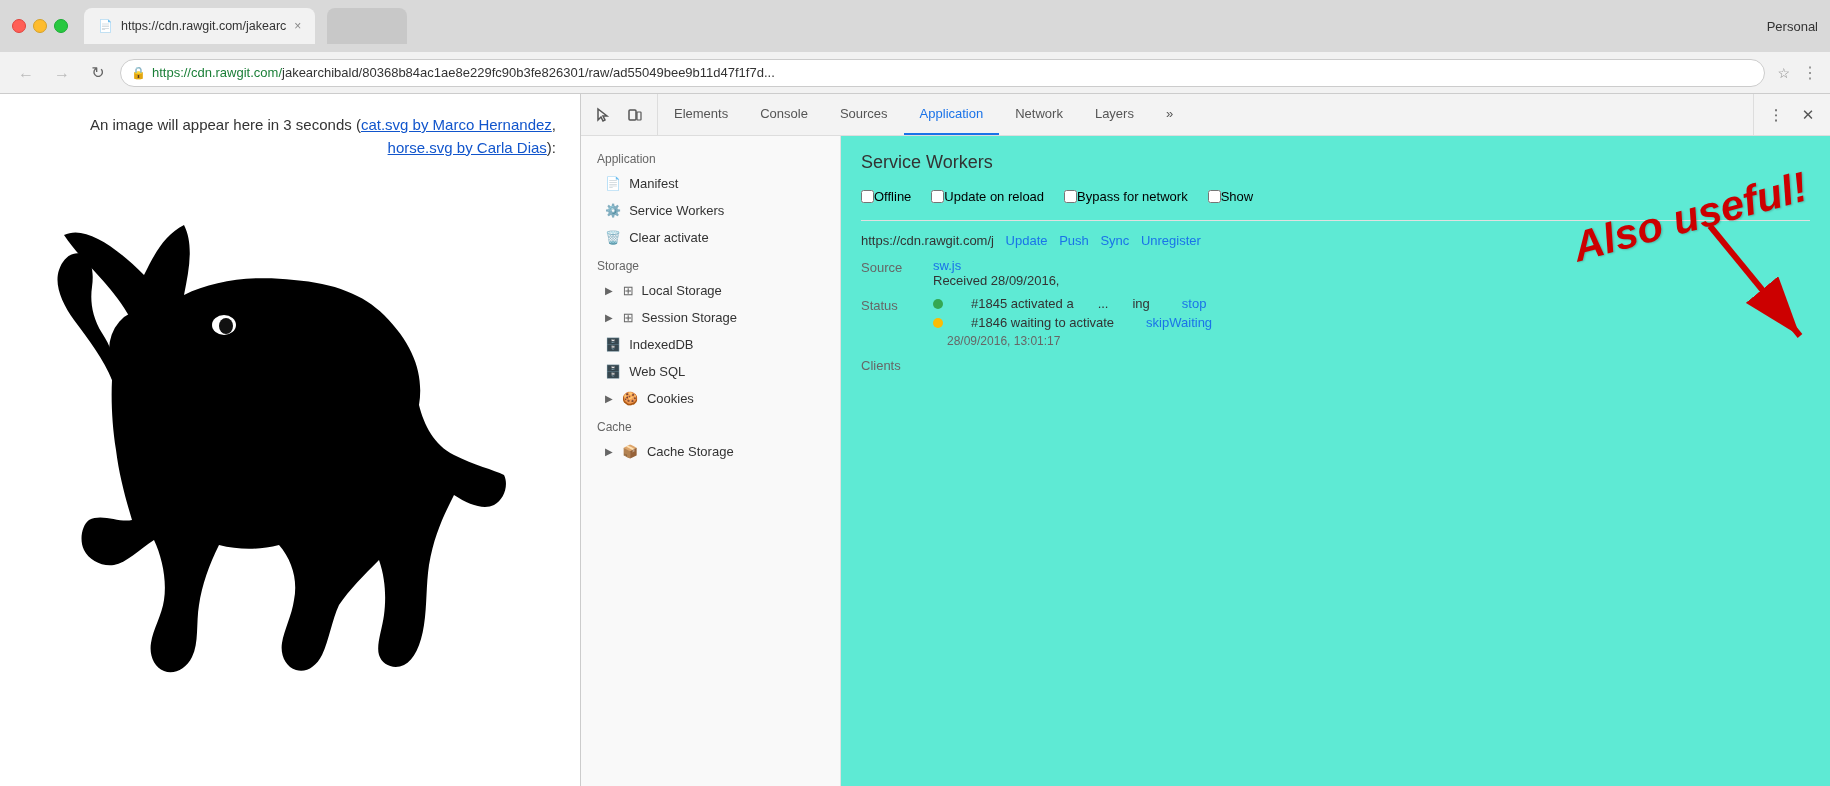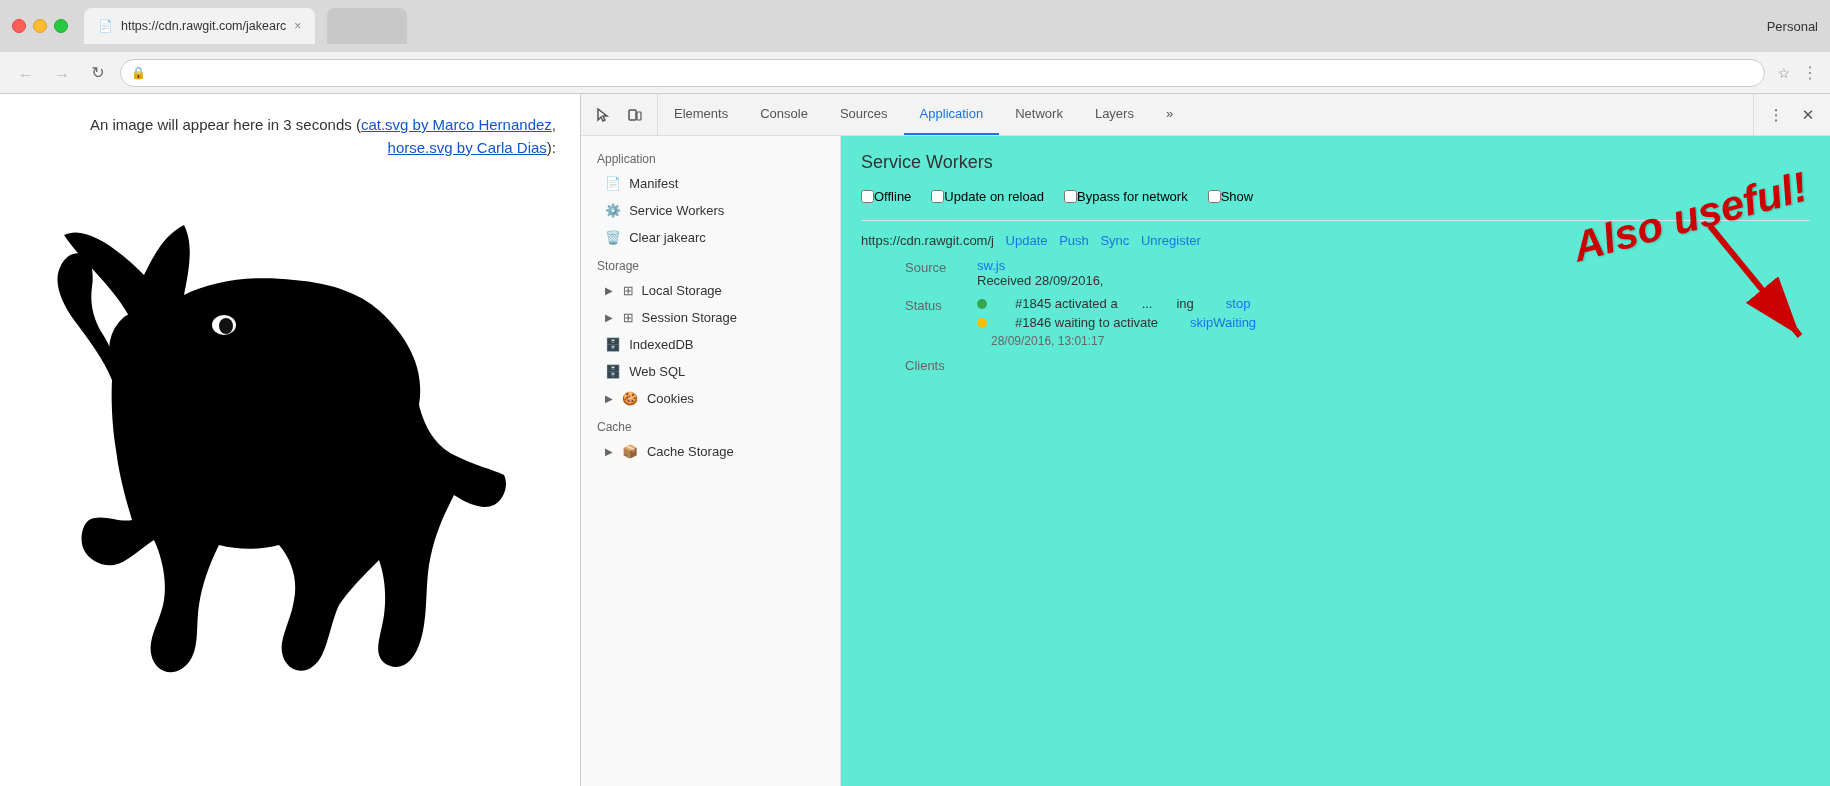--- a/index.html
+++ b/index.html
@@ -73,21 +73,21 @@
     .panel-title { font-size: 18px; font-weight: 400; color: #333; margin-bottom: 16px; }
 
     .sw-options { display: flex; align-items: center; gap: 20px; margin-bottom: 16px; font-size: 13px; }
     .sw-checkbox { display: flex; align-items: center; }
     .sw-checkbox input { margin: 0; }
 
     .sw-entry { border-top: 1px solid #e0e0e0; padding-top: 12px; margin-top: 4px; }
     .sw-entry-url { font-size: 13px; font-weight: 500; color: #333; margin-bottom: 10px; }
     .sw-entry-url a { color: #1a73e8; text-decoration: none; }
     .sw-row { display: flex; align-items: flex-start; gap: 12px; margin-bottom: 8px; font-size: 13px; }
-    .sw-label { color: #666; width: 60px; flex-shrink: 0; padding-top: 2px; margin-left: 44px; }
+    .sw-label { color: #666; width: 60px; flex-shrink: 0; padding-top: 2px; }
     .sw-value { color: #333; flex: 1; }
     .sw-link { color: #1a73e8; text-decoration: none; cursor: pointer; margin-left: 8px; }
     .status-dot { width: 10px; height: 10px; border-radius: 50%; display: inline-block; margin-right: 4px; flex-shrink: 0; margin-top: 3px; }
     .status-dot.green { background: #34a853; }
     .status-dot.yellow { background: #fbbc04; }
     .status-line { display: flex; align-items: flex-start; margin-bottom: 4px; gap: 24px; }
 
     
     .annotation-overlay { position: absolute; top: 60px; right: 20px; pointer-events: none; }
     .annotation-text { color: #cc0000; font-size: 42px; font-weight: 900; font-style: italic; transform: rotate(-15deg); display: inline-block; line-height: 1; font-family: Arial, sans-serif; text-shadow: 1px 1px 2px rgba(0,0,0,0.2); }
@@ -114,20 +114,23 @@
     <div class="tab-empty"></div>
     <span class="personal-label">Personal</span>
   </div>
 
   <div class="nav-bar">
     <div class="nav-btn disabled">←</div>
     <div class="nav-btn disabled">→</div>
     <div class="nav-btn">↻</div>
     <div class="address-bar">
       <span class="lock-icon">🔒</span>
+      <span class="address-url">
+        <span class="url-green">https://cdn.rawgit.com/</span><span class="url-gray">jakearchibald/80368b84ac1ae8e229fc90b3fe826301/raw/ad55049bee9b11d47f1f7d...</span>
+      </span>
     </div>
     <span class="star-btn">☆</span>
     <span class="menu-btn">⋮</span>
   </div>
 
   <div class="main-area">
 
     <div class="page-content">
       <p class="page-text">
         <span>An image will appear here in 3 seconds (</span><a class="page-link">cat.svg by Marco Hernandez</a><span>, </span><a class="page-link">horse.svg by Carla Dias</a><span>):</span>
@@ -249,21 +252,21 @@
           <div class="sidebar-item">
             <span class="item-icon">📄</span>
             <span class="item-label">Manifest</span>
           </div>
           <div class="sidebar-item">
             <span class="item-icon">⚙️</span>
             <span class="item-label">Service Workers</span>
           </div>
           <div class="sidebar-item">
             <span class="item-icon">🗑️</span>
-            <span class="item-label">Clear jakearc</span>
+            <span class="item-label">Clear activate</span>
           </div>
 
           <div class="sidebar-section-label">Storage</div>
           <div class="sidebar-item">
             <span class="item-arrow">▶</span>
             <span class="item-icon">⊞</span>
             <span class="item-label">Local Storage</span>
           </div>
           <div class="sidebar-item">
             <span class="item-arrow">▶</span>

